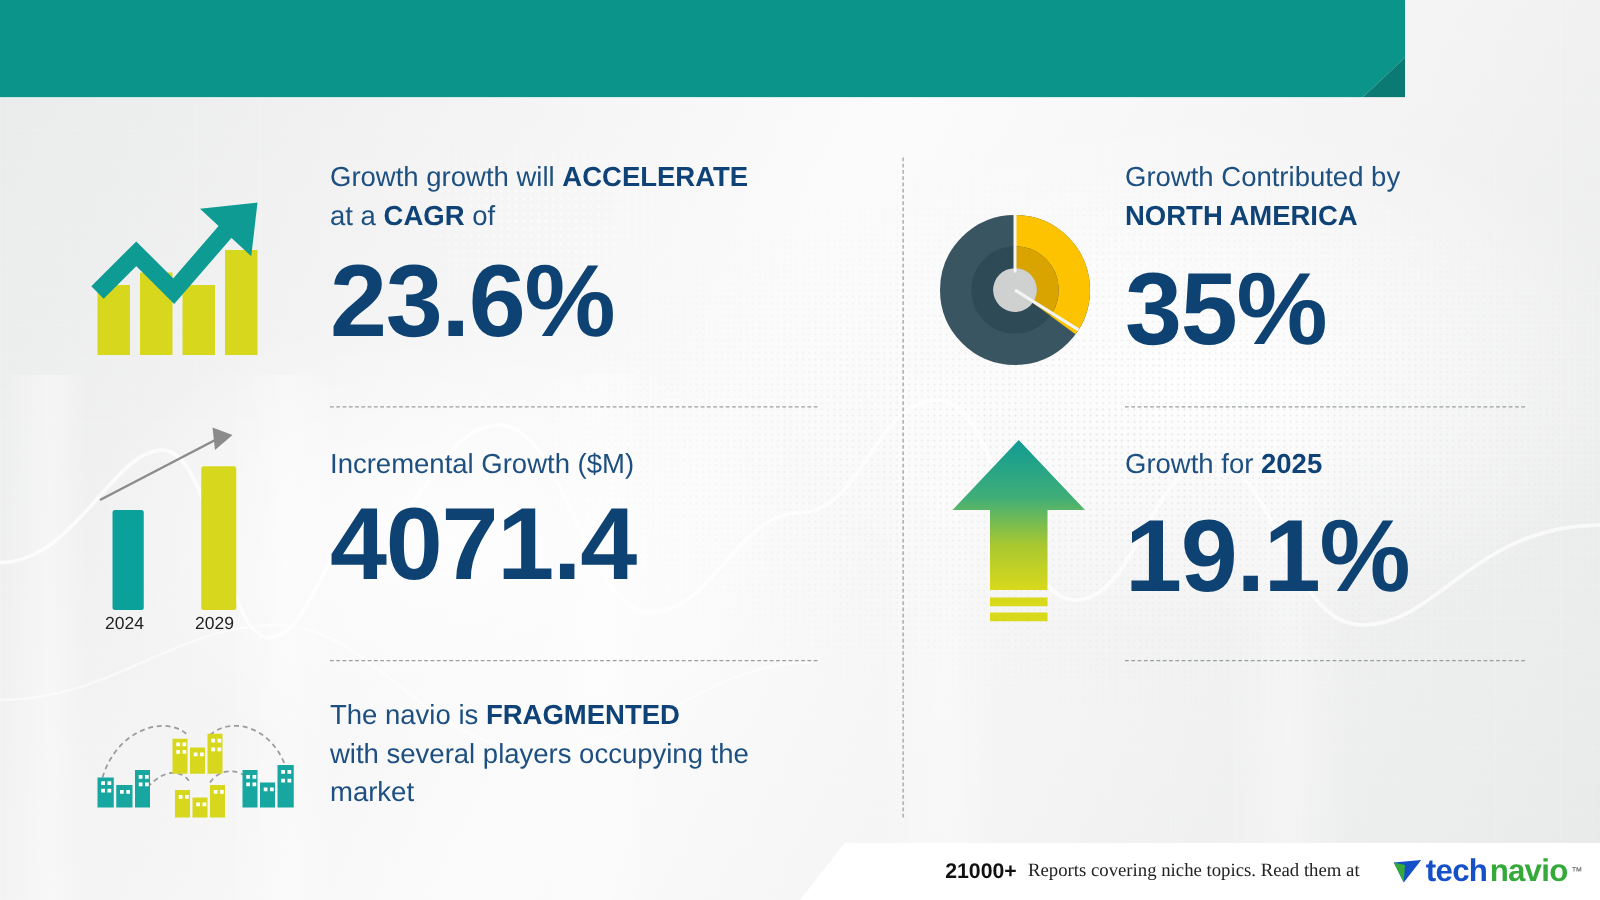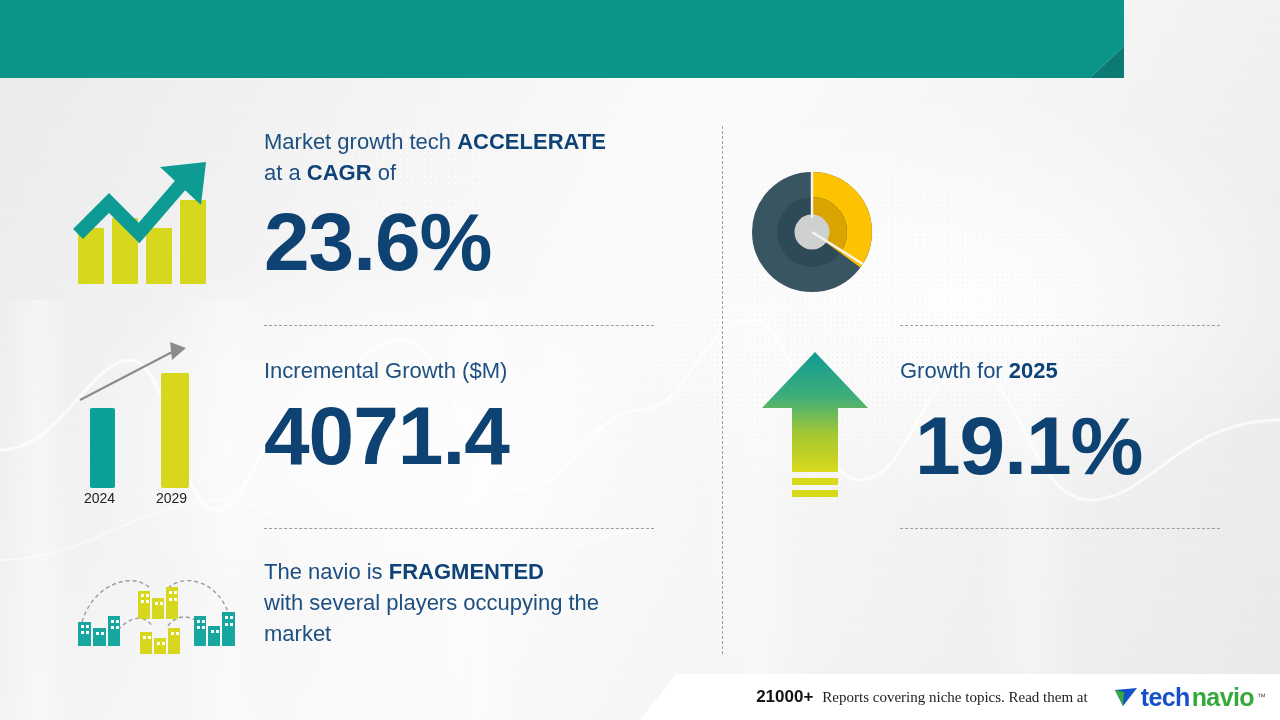--- a/index.html
+++ b/index.html
@@ -136,21 +136,21 @@
   .b-cagr      { left:264px; top:126px; width:410px; }
   .b-cagr .stat-value { margin-top:12px; }
   .b-incr      { left:264px; top:355px; width:410px; }
   .b-incr .stat-value { margin-top:8px; }
   .b-frag      { left:264px; top:556px; width:420px; }
 
   
   .b-region    { left:900px; top:126px; width:320px; }
   .b-region .stat-value { margin-top:18px; }
   .b-2025      { left:900px; top:355px; width:320px; }
-  .b-2025 .stat-value { margin-top:18px;margin-left:15px; }
+  .b-2025 .stat-value { margin-top:18px; }
 
   
   .icon-wrap { position:absolute; z-index:6; }
   .ic-growth-arrow { left:62px; top:150px;  width:160px; height:140px; }
   .ic-barpair      { left:70px; top:330px;  width:150px; height:185px;text-align:center; }
   .ic-cities       { left:72px; top:560px;  width:170px; height:100px; }
   .ic-donut        { left:748px; top:168px; width:128px; height:128px; }
   .ic-uparrow      { left:760px; top:350px; width:110px; height:155px; }
 
   
@@ -318,21 +318,21 @@
         <rect x="153" y="56" width="3" height="3"></rect>
           <rect x="158" y="56" width="3" height="3"></rect>
         <rect x="153" y="63" width="3" height="3"></rect>
           <rect x="158" y="63" width="3" height="3"></rect>
       </g>
     </svg>
   </div>
 
   <div class="stat-block b-cagr">
     <div class="stat-caption">
-      <span>Market growth tech </span><b>ACCELERATE</b><br>
+      <span>Growth growth will </span><b>ACCELERATE</b><br>
       <span>at a </span><b>CAGR</b><span>  of</span>
     </div>
     <div class="stat-value">23.6%</div>
   </div>
 
   <div class="stat-block b-incr">
     <div class="stat-caption">Incremental Growth ($M)</div>
     <div class="stat-value">4071.4</div>
   </div>
 
@@ -371,20 +371,27 @@
           <stop offset="70%" stop-color="#a8c830"></stop>
           <stop offset="100%" stop-color="#d9d91c"></stop>
         </linearGradient>
       </defs>
       <path d="M55,2 L108,58 L78,58 L78,122 L32,122 L32,58 L2,58 Z" fill="url(#upArrowGrad)"></path>
       <rect x="32" y="128" width="46" height="7" fill="#d9d91c"></rect>
       <rect x="32" y="140" width="46" height="7" fill="#d9d91c"></rect>
     </svg>
   </div>
 
+  <div class="stat-block b-region">
+    <div class="stat-caption">
+      <span>Growth Contributed by</span><br>
+      <b>NORTH AMERICA</b>
+    </div>
+    <div class="stat-value">35%</div>
+  </div>
 
   <div class="stat-block b-2025">
     <div class="stat-caption">
       <span>Growth for </span><b>2025</b>
     </div>
     <div class="stat-value">19.1%</div>
   </div>
 
   <div class="footer">
     <div class="footer-bg"></div>

